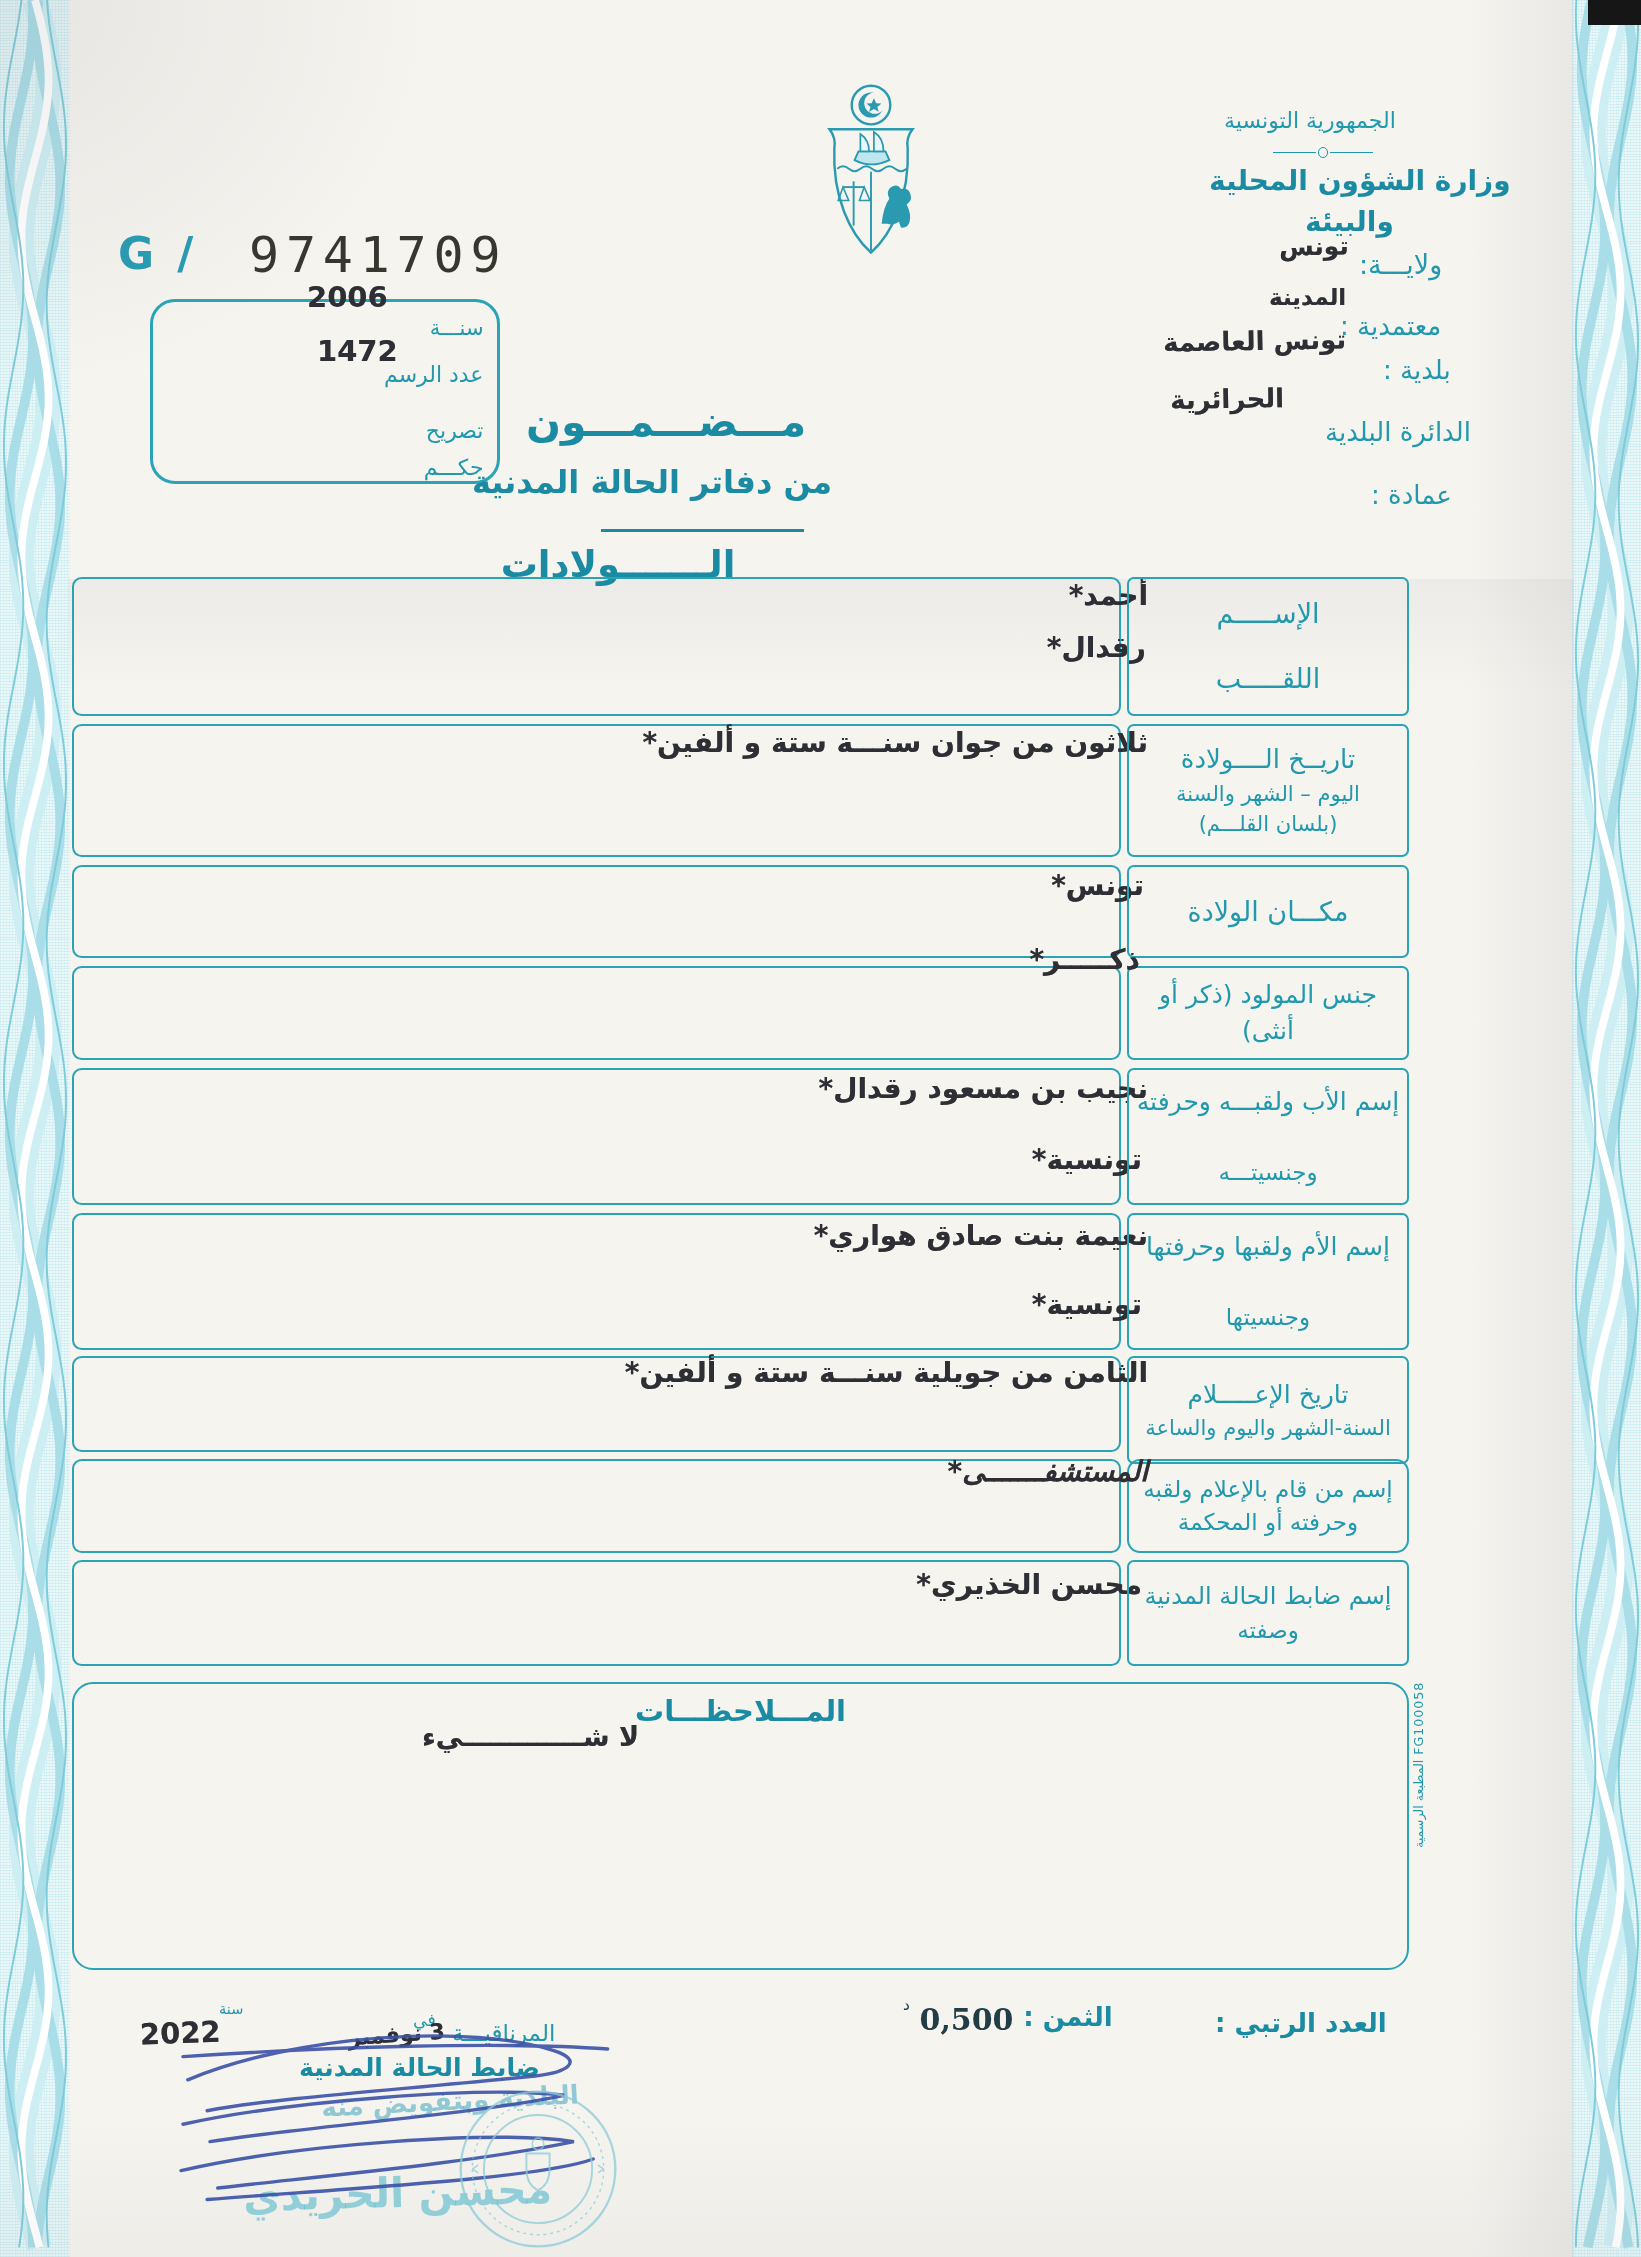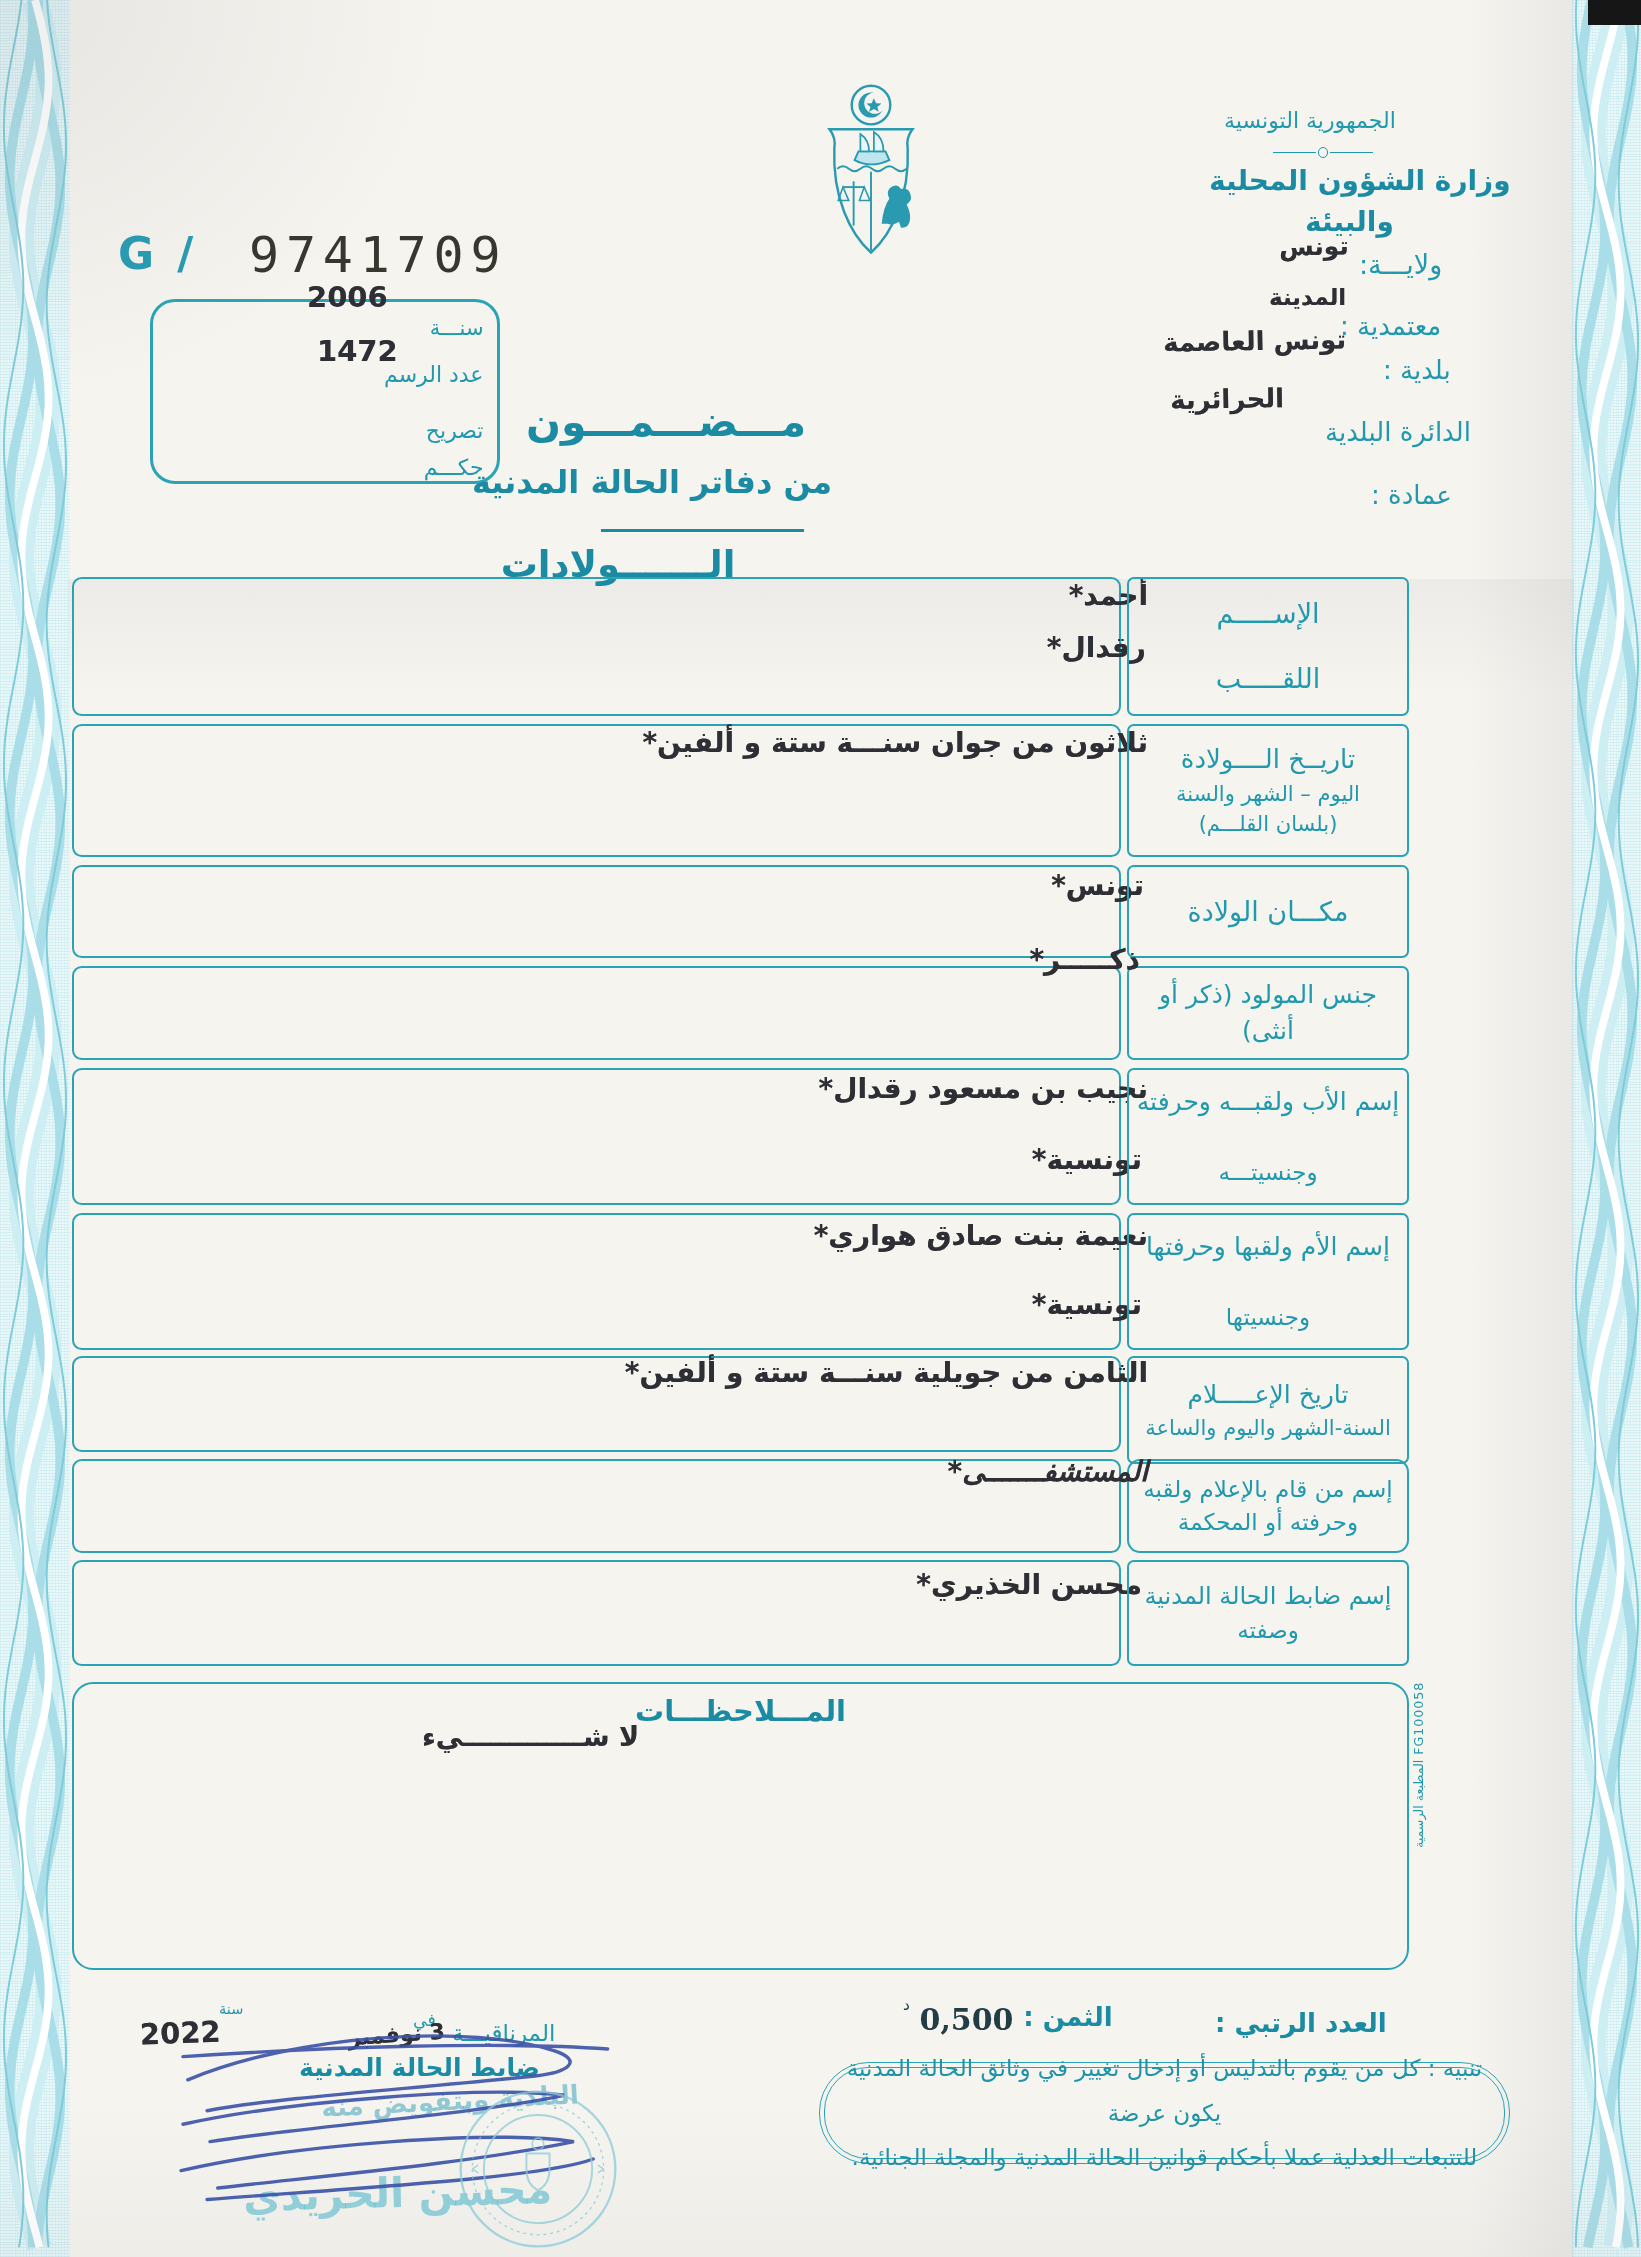--- a/index.html
+++ b/index.html
@@ -196,26 +196,20 @@
     <span>FG100058</span>&nbsp;<span>المطبعة الرسمية</span>
   </div>
 
   <div class="a ar tealb" style="left:1215px;top:2008px;font-size:26px;">العدد الرتبي :</div>
   <div class="a ar" style="left:903px;top:2002px;font-size:26px;display:flex;align-items:flex-start;gap:9.7px;">
     <span class="tealb">الثمن :</span>
     <span style="font-family:'DejaVu Serif',serif;font-weight:bold;font-size:30px;color:#223d46;">0,500</span>
     <span style="font-size:15.4px;color:#223d46;position:relative;top:-5.8px;">د</span>
   </div>
 
-  <div class="noticebox" style="left:819px;top:2062px;width:691px;height:102px;">
-    <div class="noticein">
-      <span>تنبيه : كل من يقوم بالتدليس أو إدخال تغيير في وثائق الحالة المدنية يكون عرضة</span>
-      <span>للتتبعات العدلية عملا بأحكام قوانين الحالة المدنية والمجلة الجنائية.</span>
-    </div>
-  </div>
 
   <div class="a teal ar" style="left:219px;top:2001px;font-size:14.5px;">سنة</div>
   <div class="a typed" style="left:140px;top:2016px;font-size:29px;transform:rotate(-2deg);">2022</div>
   <div class="a ar teal" style="left:452px;top:2020px;font-size:23px;">المرناقيـــة</div>
   <div class="a ar teal" style="left:413px;top:2010px;font-size:17.4px;">في</div>
   <div class="a typed" style="left:348px;top:2022px;font-size:22px;transform:rotate(-4deg);">3 نوفمبر</div>
   <div class="a ar tealb" style="left:299px;top:2053px;font-size:25px;">ضابط الحالة المدنية</div>
   <div class="a ar" style="left:321px;top:2086px;font-size:26px;color:rgba(64,164,188,.55);font-weight:bold;transform:rotate(-3deg);">البلدية وبتفويض منه</div>
   <div class="a ar" style="left:243px;top:2169px;font-size:41px;font-weight:bold;color:rgba(70,178,198,.55);letter-spacing:1.9px;transform:rotate(-1.5deg);">محسن الحريدي</div>
 

